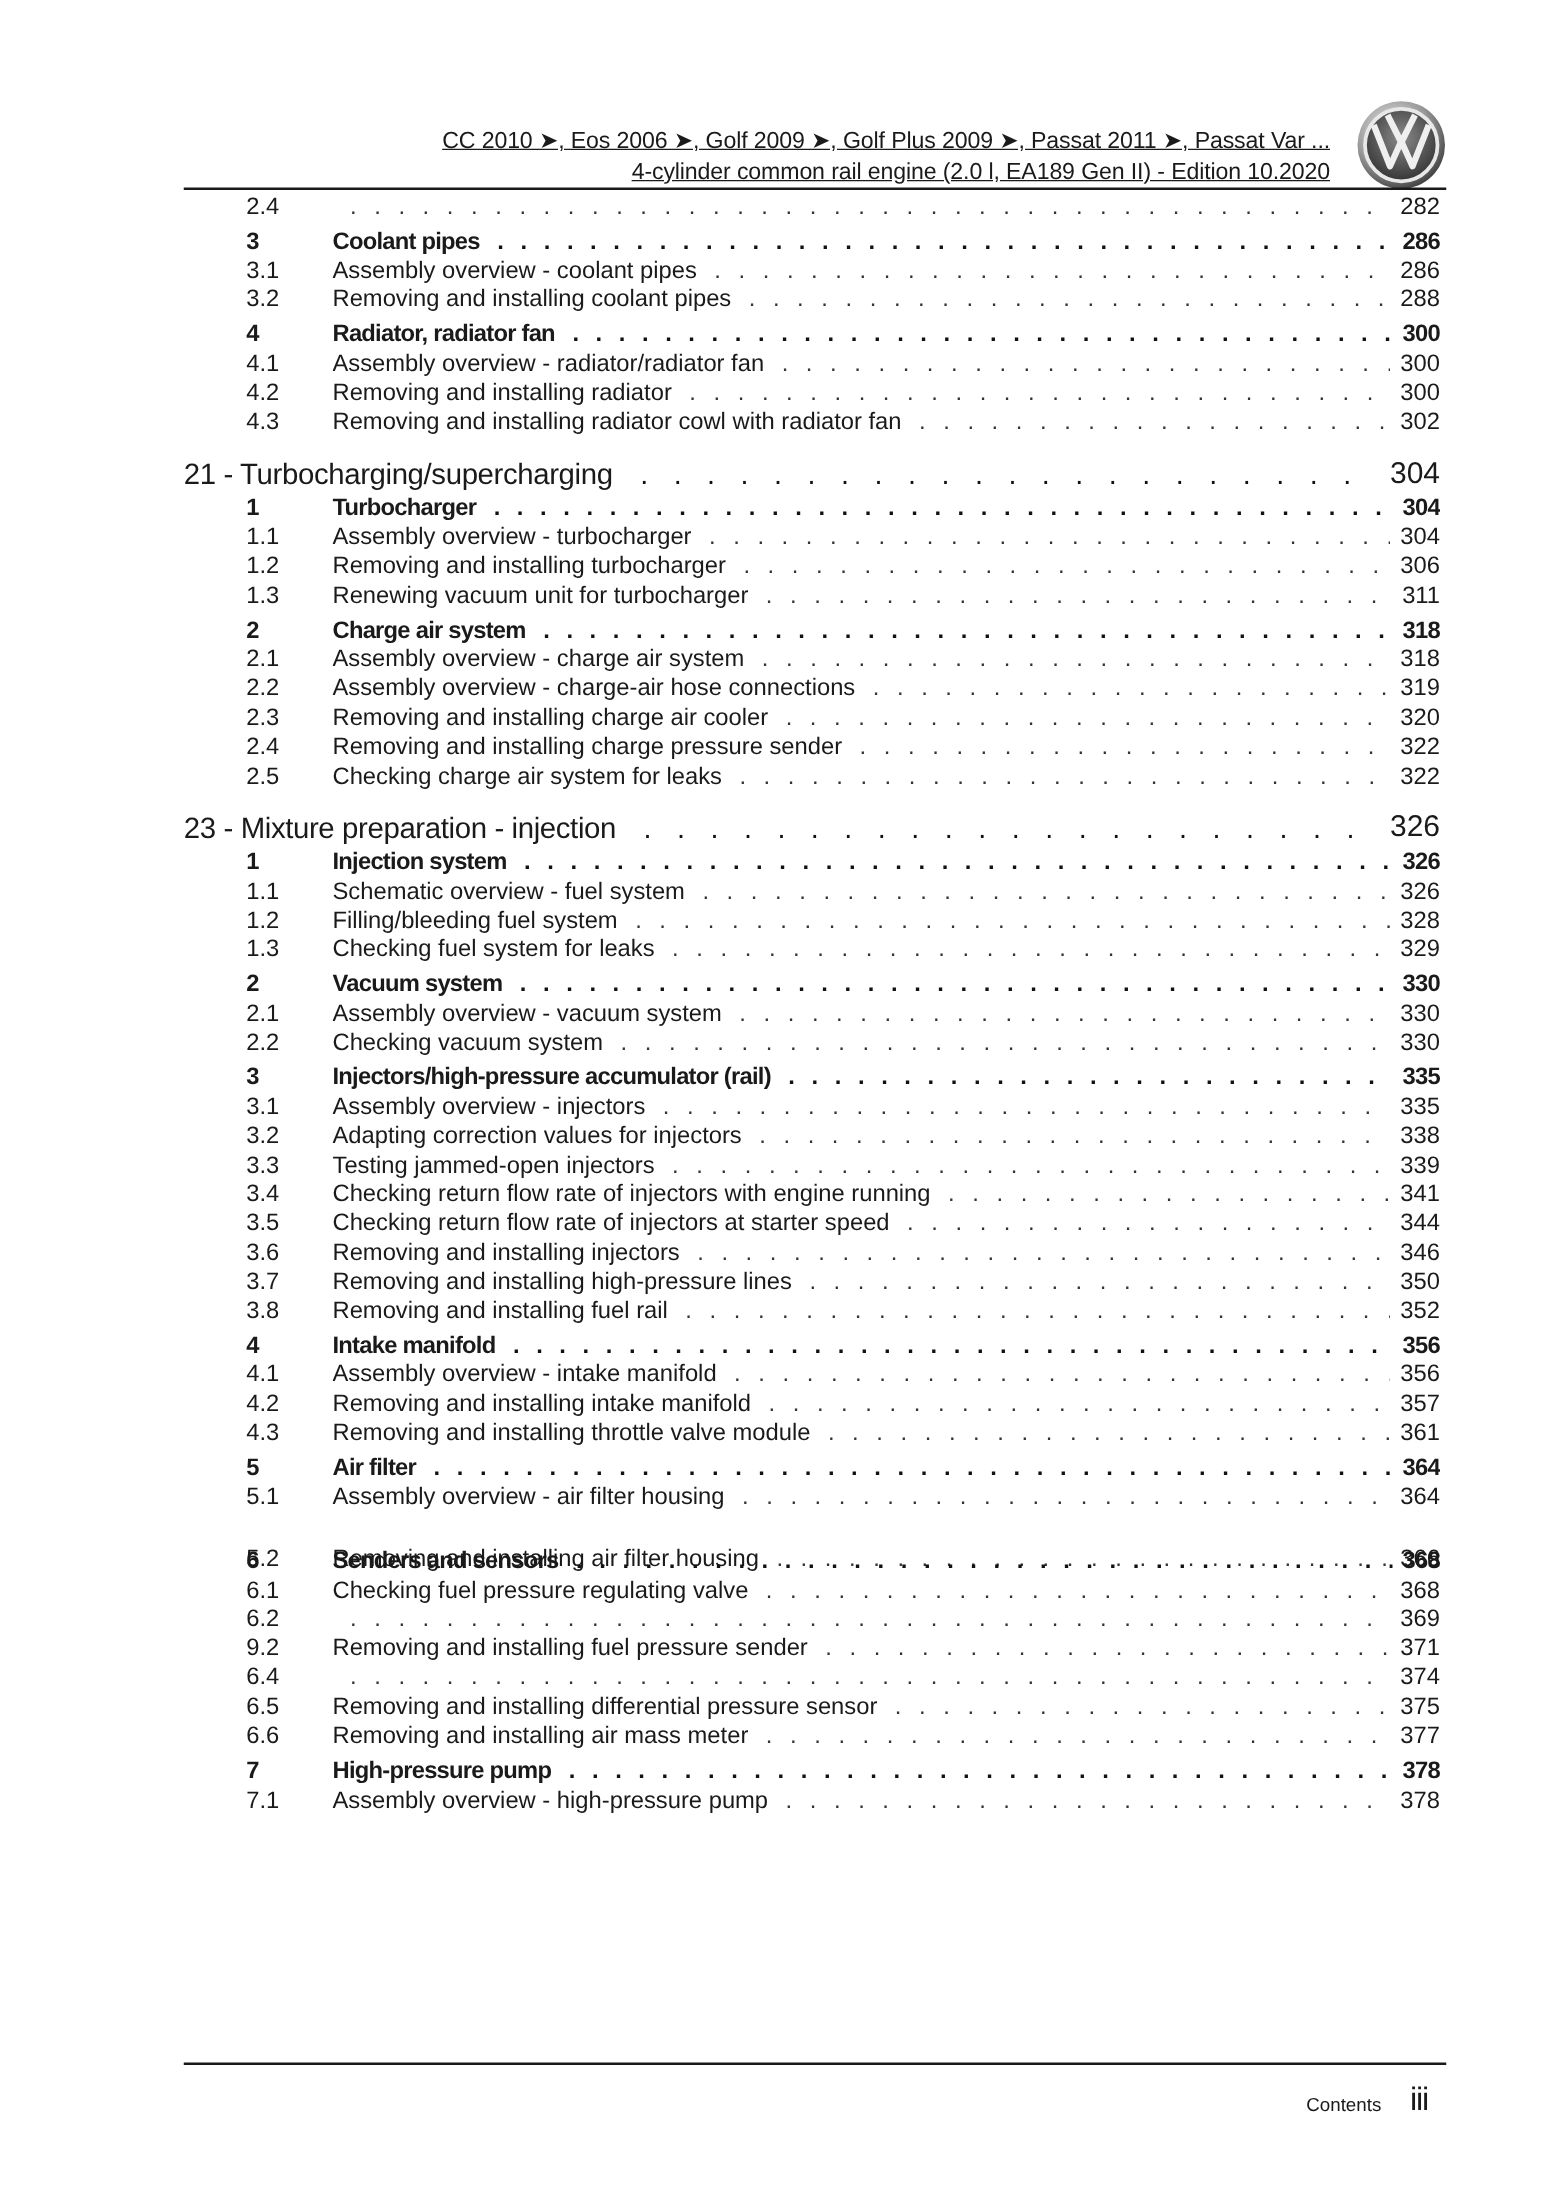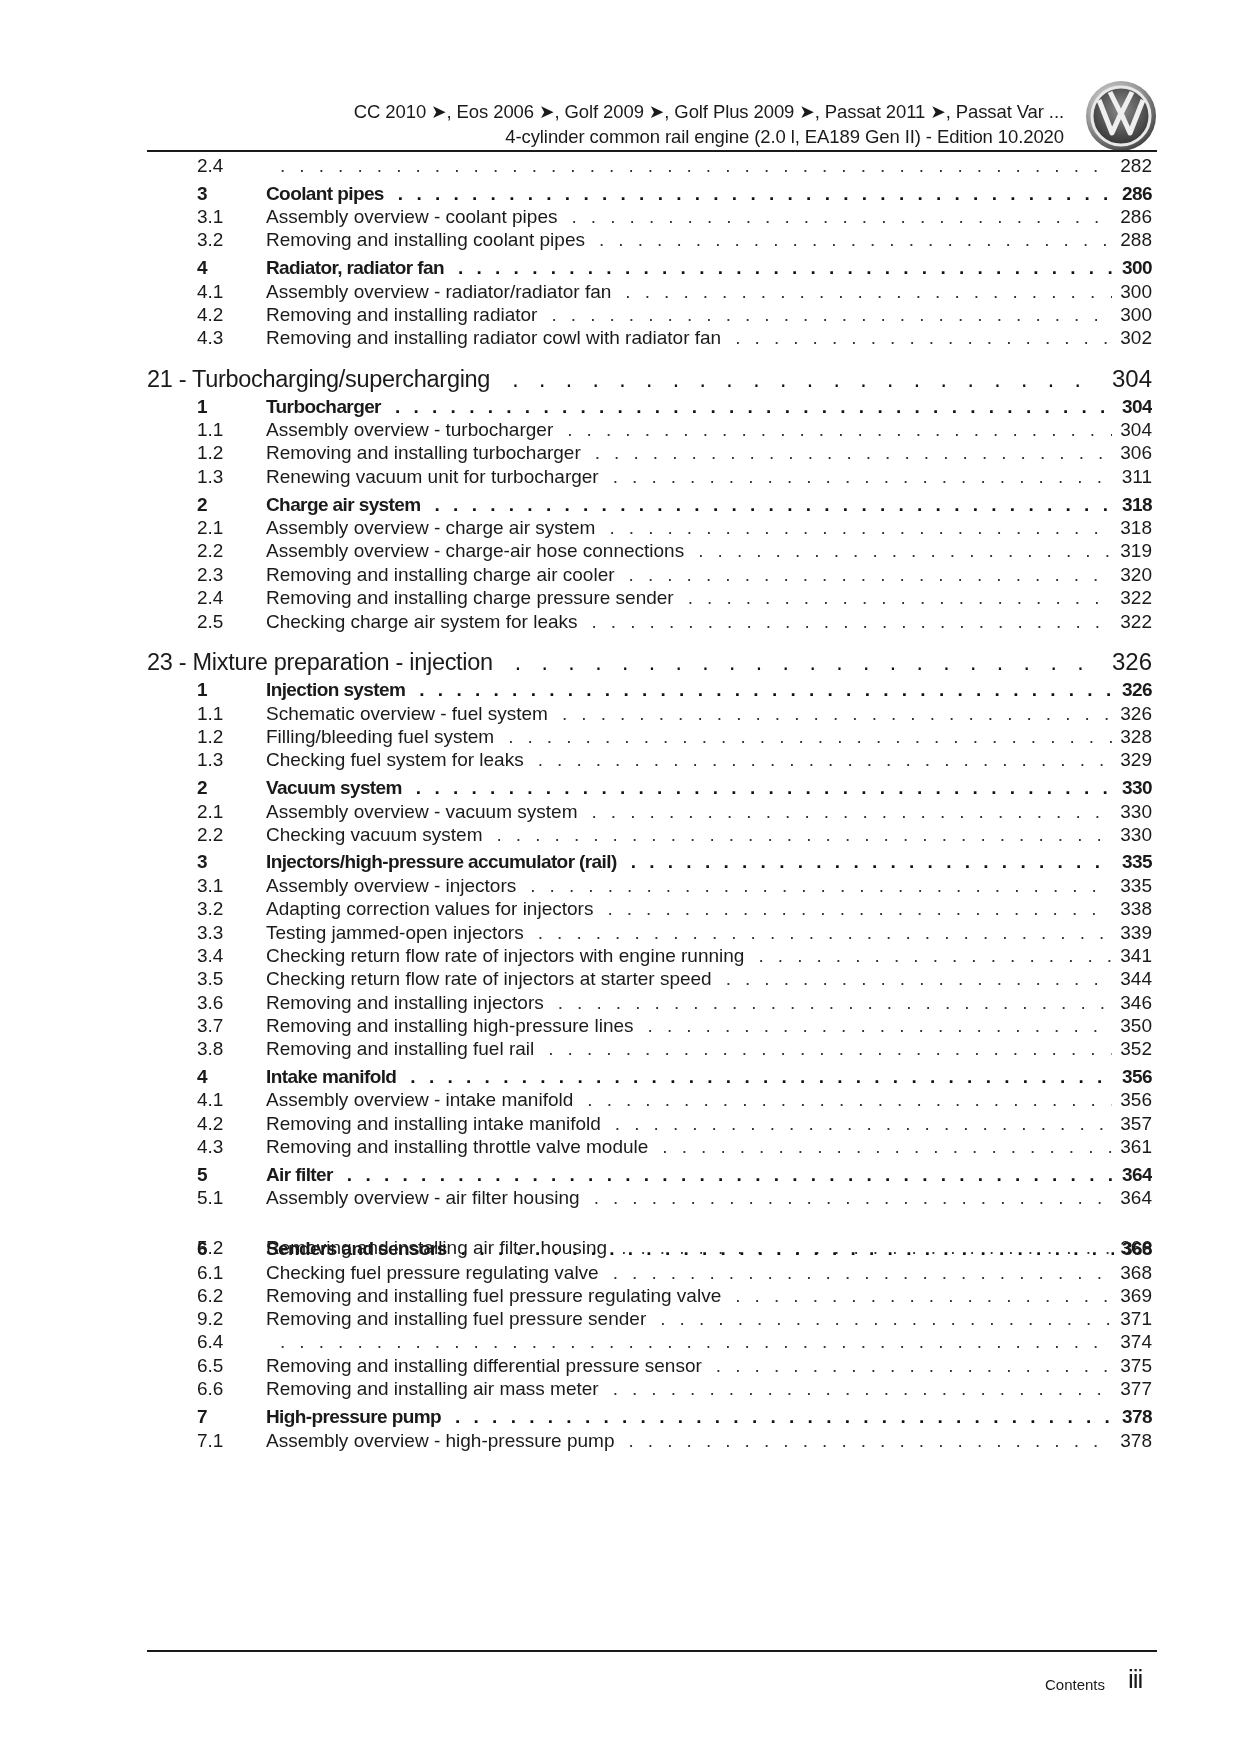--- a/index.html
+++ b/index.html
@@ -1,18 +1,18 @@
 <!DOCTYPE html>
 <html><head>
   <meta charset="utf-8">
   <style>
     html, body { margin: 0; padding: 0; background: #ffffff; }
     body { width: 1240px; height: 1753px; position: relative; overflow: hidden;
            font-family: "Liberation Sans", sans-serif; color: #1a1a1a; }
-    .hdr-line1, .hdr-line2 { position: absolute; right: 176px; font-size: 18.5px; white-space: nowrap; color: #1a1a1a; letter-spacing: -0.1px; }
+    .hdr-line1, .hdr-line2 { position: absolute; right: 176px; font-size: 18.5px; white-space: nowrap; color: #1a1a1a; letter-spacing: -0.1px; text-decoration: underline; }
     .hdr-line1 { top: 101px; }
     .hdr-line2 { top: 126px; }
     .logo { position: absolute; left: 1085px; top: 80px; width: 72px; height: 72px; }
     .rule-top { position: absolute; left: 147px; top: 150px; width: 1010px; height: 2px; background: #1a1a1a; }
     .rule-bottom { position: absolute; left: 147px; top: 1650px; width: 1010px; height: 2px; background: #1a1a1a; }
 
     .row { position: absolute; left: 0; width: 1240px; height: 26px; }
     .num { position: absolute; left: 197px; font-size: 19px; white-space: nowrap; }
     .title-wrap { position: absolute; left: 266px; right: 88px; display: flex; align-items: baseline; overflow: hidden; }
     .title { font-size: 19px; white-space: nowrap; flex: 0 0 auto; }
@@ -412,21 +412,20 @@
       <span class="num">6.1</span>
       <div class="title-wrap">
         <span class="title">Checking fuel pressure regulating valve</span>
         <span class="leader">. . . . . . . . . . . . . . . . . . . . . . . . . . . . . . . . . . . . . . . . . . . . . . . . . . . . . . . . . . . . . . . . . . . . . . . . . . . . . . . . . . . . . . . . . . . . . . . . . . . . . . . . . . . . . . . . . . . . . . . . </span>
         <span class="page" style="position: static;">368</span>
       </div>
     </div>
     <div class="row" style="top: 1285px;">
       <span class="num">6.2</span>
       <div class="title-wrap">
-        <span class="title">Removing and installing fuel pressure regulating valve</span>
         <span class="leader">. . . . . . . . . . . . . . . . . . . . . . . . . . . . . . . . . . . . . . . . . . . . . . . . . . . . . . . . . . . . . . . . . . . . . . . . . . . . . . . . . . . . . . . . . . . . . . . . . . . . . . . . . . . . . . . . . . . . . . . . </span>
         <span class="page" style="position: static;">369</span>
       </div>
     </div>
     <div class="row" style="top: 1308px;">
       <span class="num">9.2</span>
       <div class="title-wrap">
         <span class="title">Removing and installing fuel pressure sender</span>
         <span class="leader">. . . . . . . . . . . . . . . . . . . . . . . . . . . . . . . . . . . . . . . . . . . . . . . . . . . . . . . . . . . . . . . . . . . . . . . . . . . . . . . . . . . . . . . . . . . . . . . . . . . . . . . . . . . . . . . . . . . . . . . . </span>
         <span class="page" style="position: static;">371</span>

